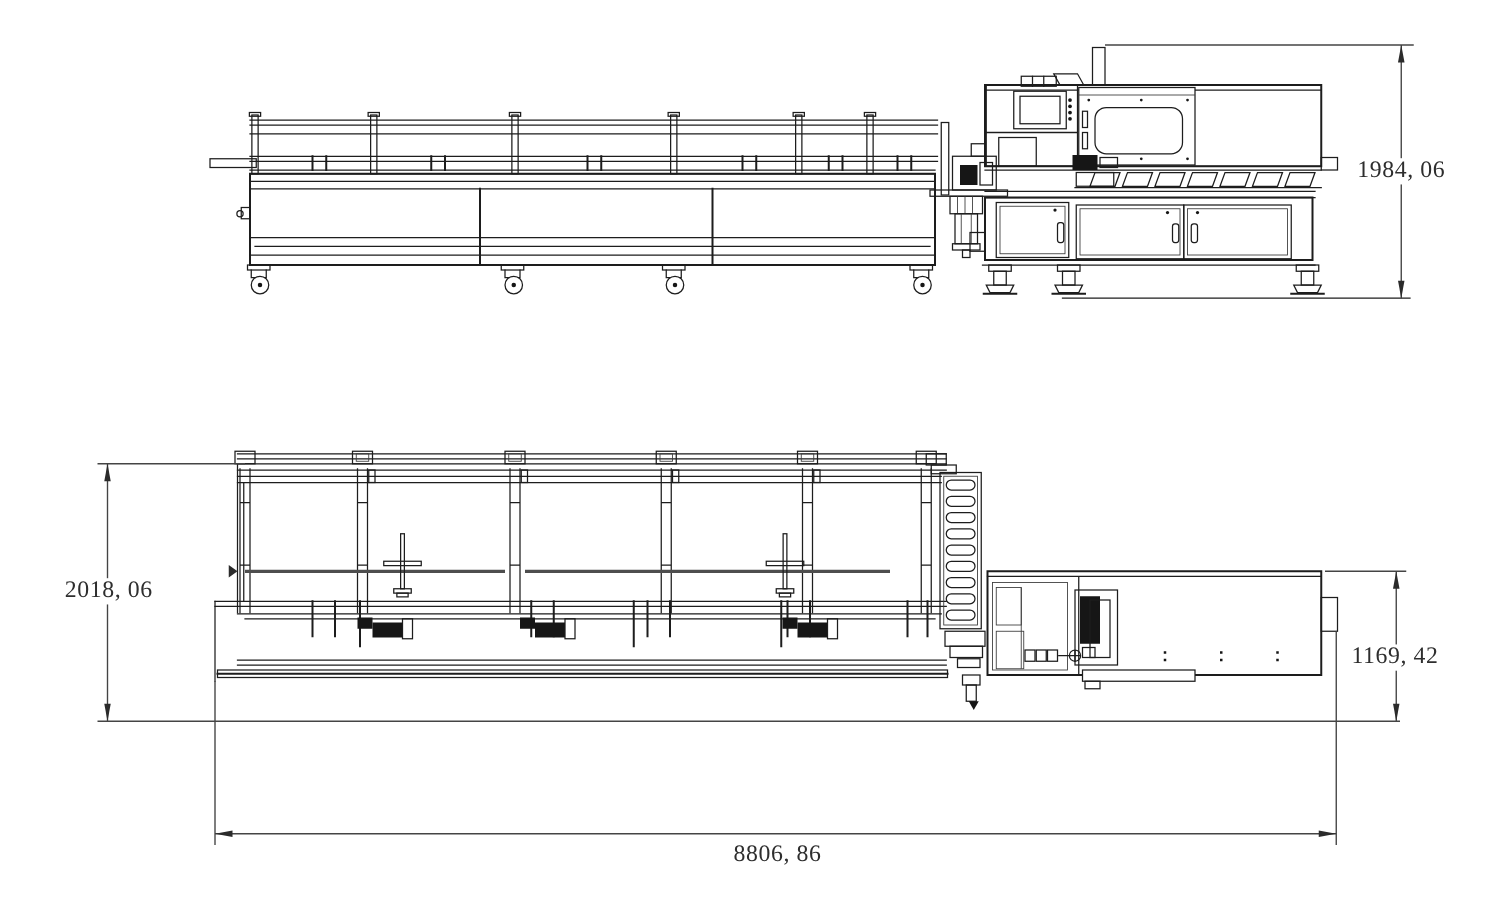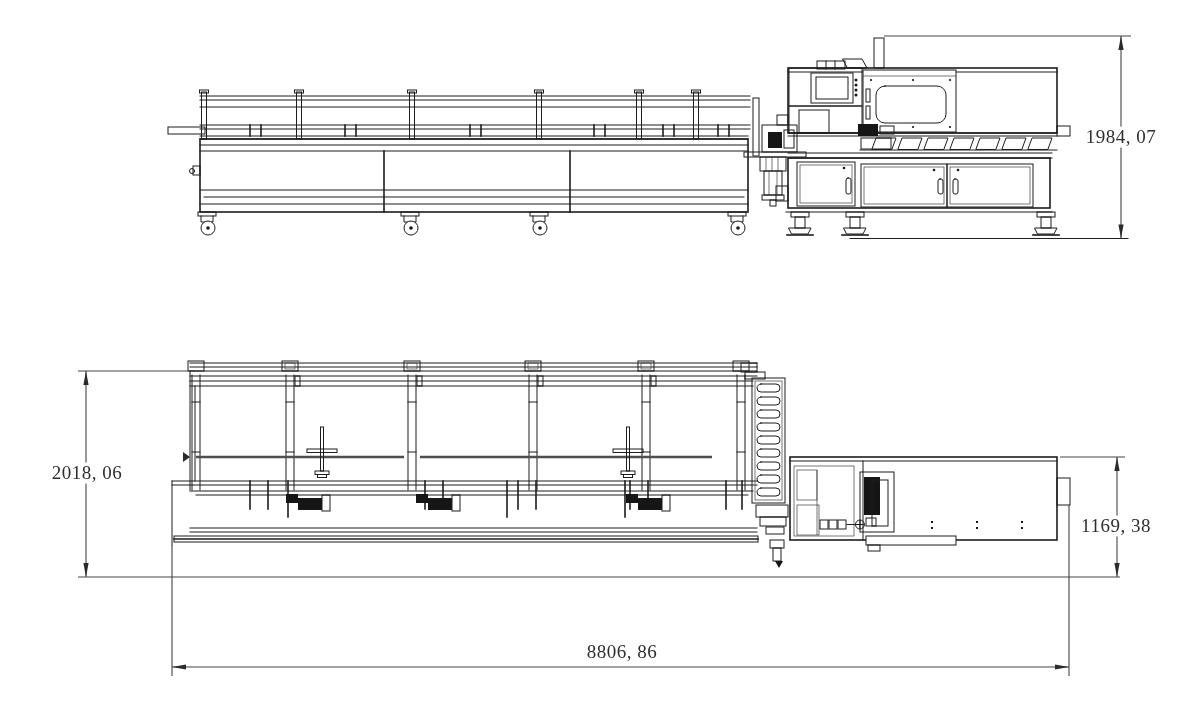--- a/index.html
+++ b/index.html
@@ -340,17 +340,17 @@
     <g>
       <path class="dim" d="M78 577 H1120"></path>
       <path class="dim" d="M172 545 V676 M1069 505 V676"></path>
       <path class="dim" d="M172 667 H1069"></path>
       <polygon class="arr" points="172,667 186,664.4 186,669.6"></polygon>
       <polygon class="arr" points="1069,667 1055,664.4 1055,669.6"></polygon>
     </g>
   </g>
 </svg>
 
-<div class="dim-label" style="left:1121px;top:137px">1984, 07</div>
+<div class="dim-label" style="left:1121px;top:137px">1984, 06</div>
 <div class="dim-label" style="left:87px;top:473px">2018, 06</div>
-<div class="dim-label" style="left:1116px;top:526px">1169, 38</div>
-<div class="dim-label" style="left:622px;top:652px">8806, 86</div>
+<div class="dim-label" style="left:1116px;top:526px">1169, 42</div>
+<div class="dim-label" style="left:622px;top:684px">8806, 86</div>
 </div>
 
 </body></html>

